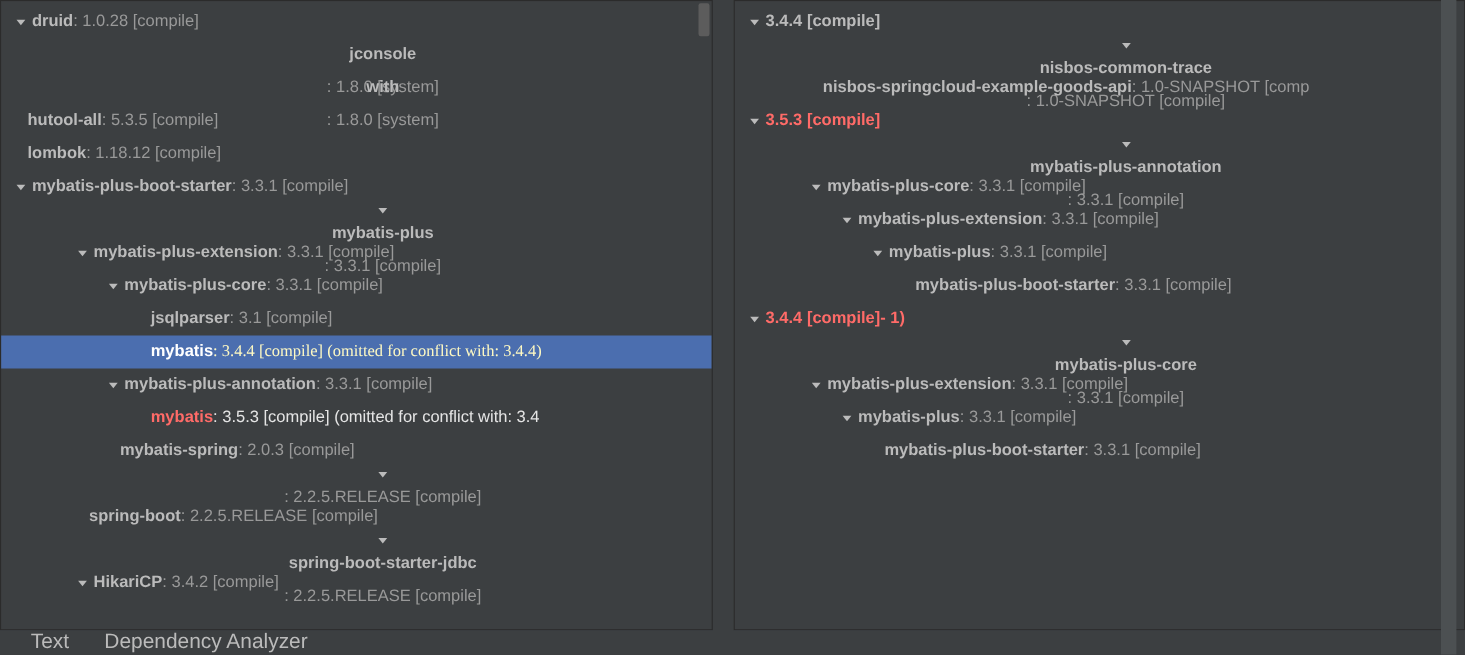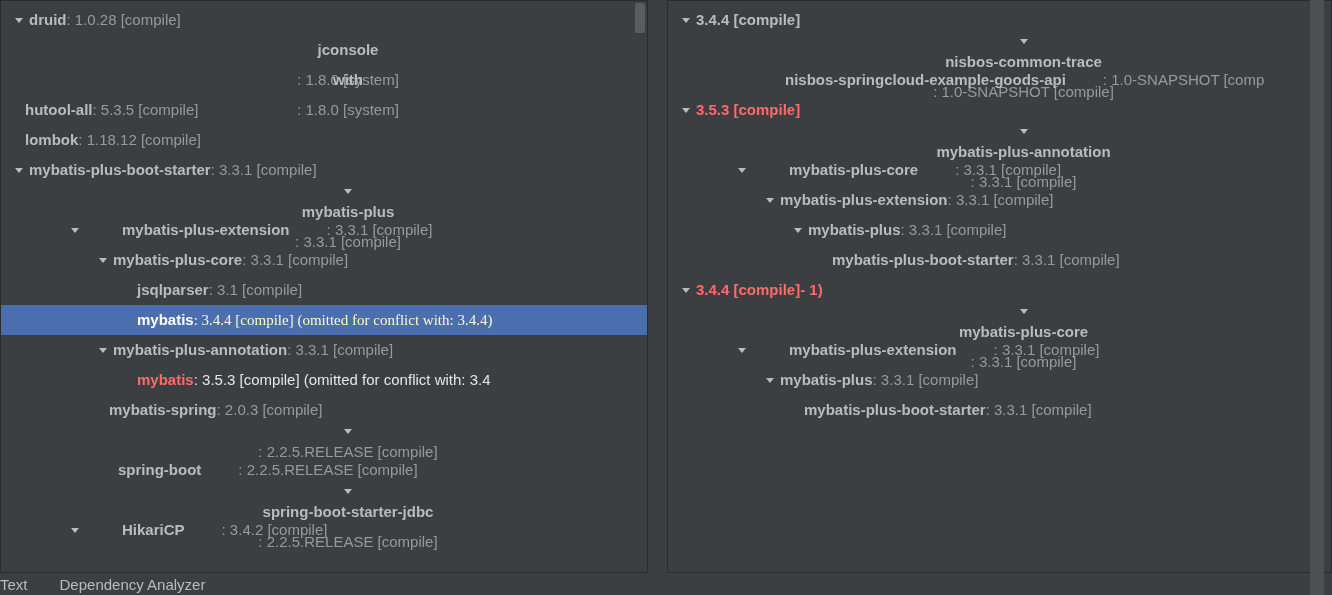--- a/index.html
+++ b/index.html
@@ -38,21 +38,21 @@
       display: inline-block;
       margin-right: 4px;
       margin-left: 4px;
       flex-shrink: 0;
     }
     .arrow svg { width: 12px; height: 12px; display: block; }
     .arrow-down svg path { fill: #bbbbbb; }
     .spacer { width: 16px; display: inline-block; flex-shrink: 0; }
     .indent-0 { padding-left: 8px; }
     .indent-1 { padding-left: 48px; flex-direction: column; }
-    .indent-2 { padding-left: 64px; gap: 37px; }
+    .indent-2 { padding-left: 64px; }
     .indent-3 { padding-left: 92px; }
     .indent-4 { padding-left: 120px; }
     .indent-5 { padding-left: 148px; }
     .name { font-weight: bold; text-align: center; }
     .version { color: #999; }
     .row.selected .version { color: #fef9c3; font-family: Liberation Serif, serif; }
     .red { color: #ff6b68; }
     .red .version { color: #e5e5e5; }
     .scrollbar-left {
       position: absolute;
@@ -66,25 +66,26 @@
     .right-edge {
       position: absolute;
       right: 8px;
       top: 0;
       width: 14px;
       height: 100%;
       background: #4c5052;
     }
     .footer {
       height: 22px;
+      padding-left: 28px;
       display: flex;
       align-items: center;
       gap: 32px;
       color: #bbbbbb;
-      font-size: 15px;
+      font-size: 19px;
     }
   </style>
 </head>
 <body>
 
 <div class="main">
   <div class="panel left-panel">
     <div class="tree" id="left-tree">
         <div class="row indent-0">
           <span class="arrow arrow-down">

